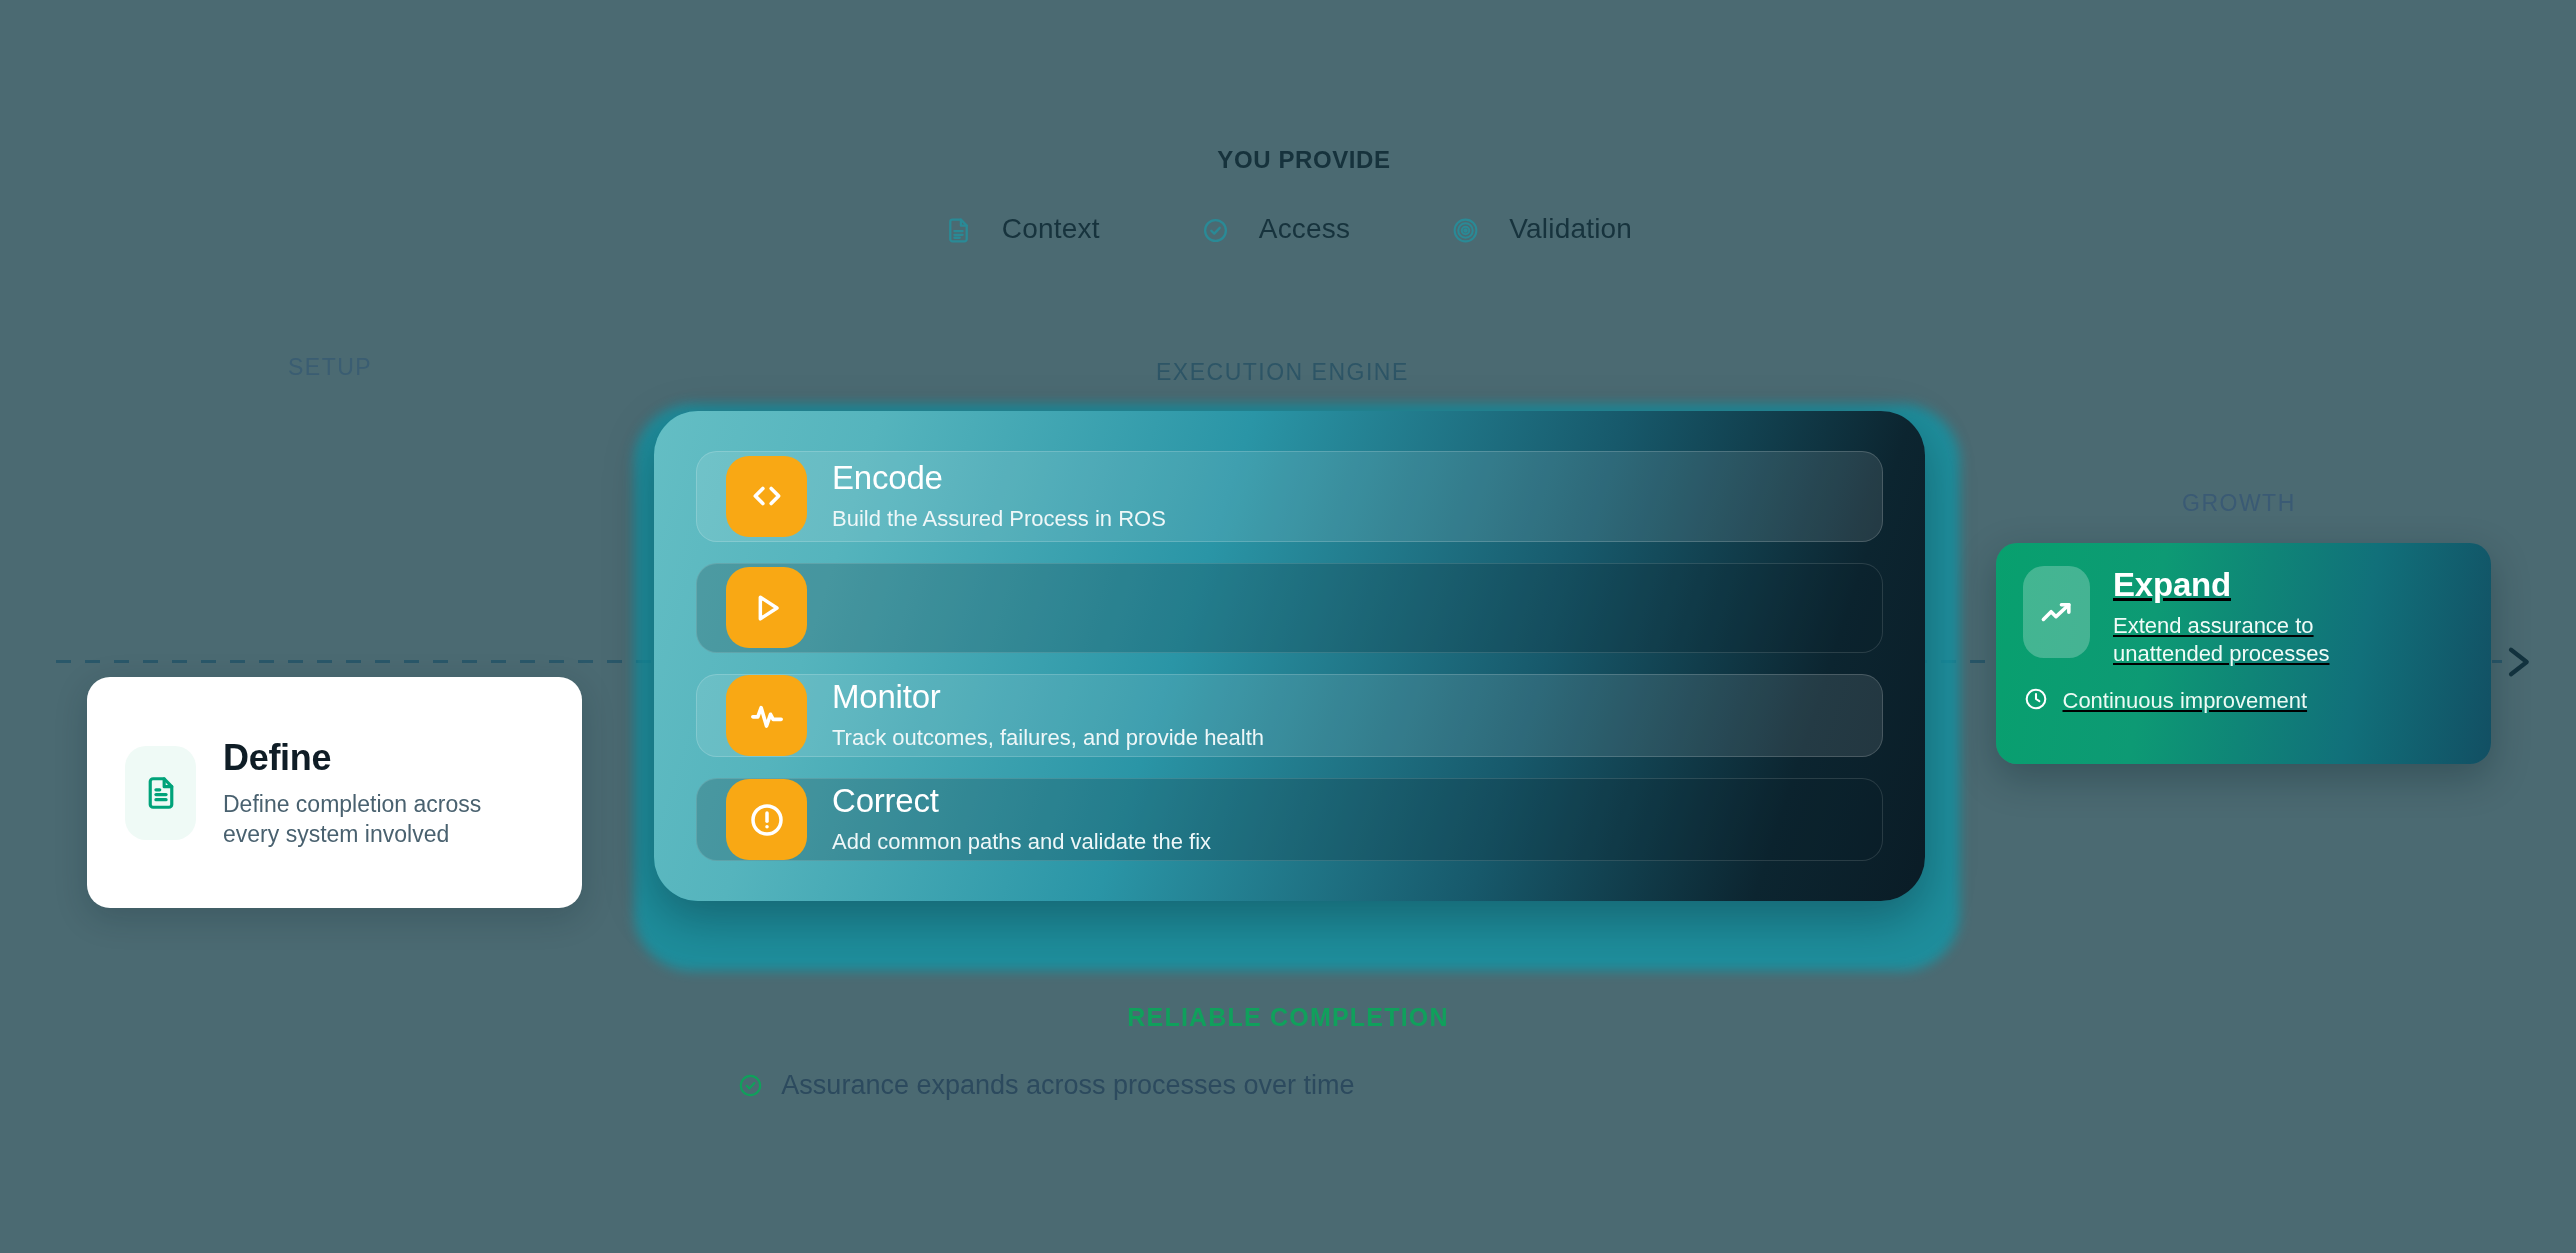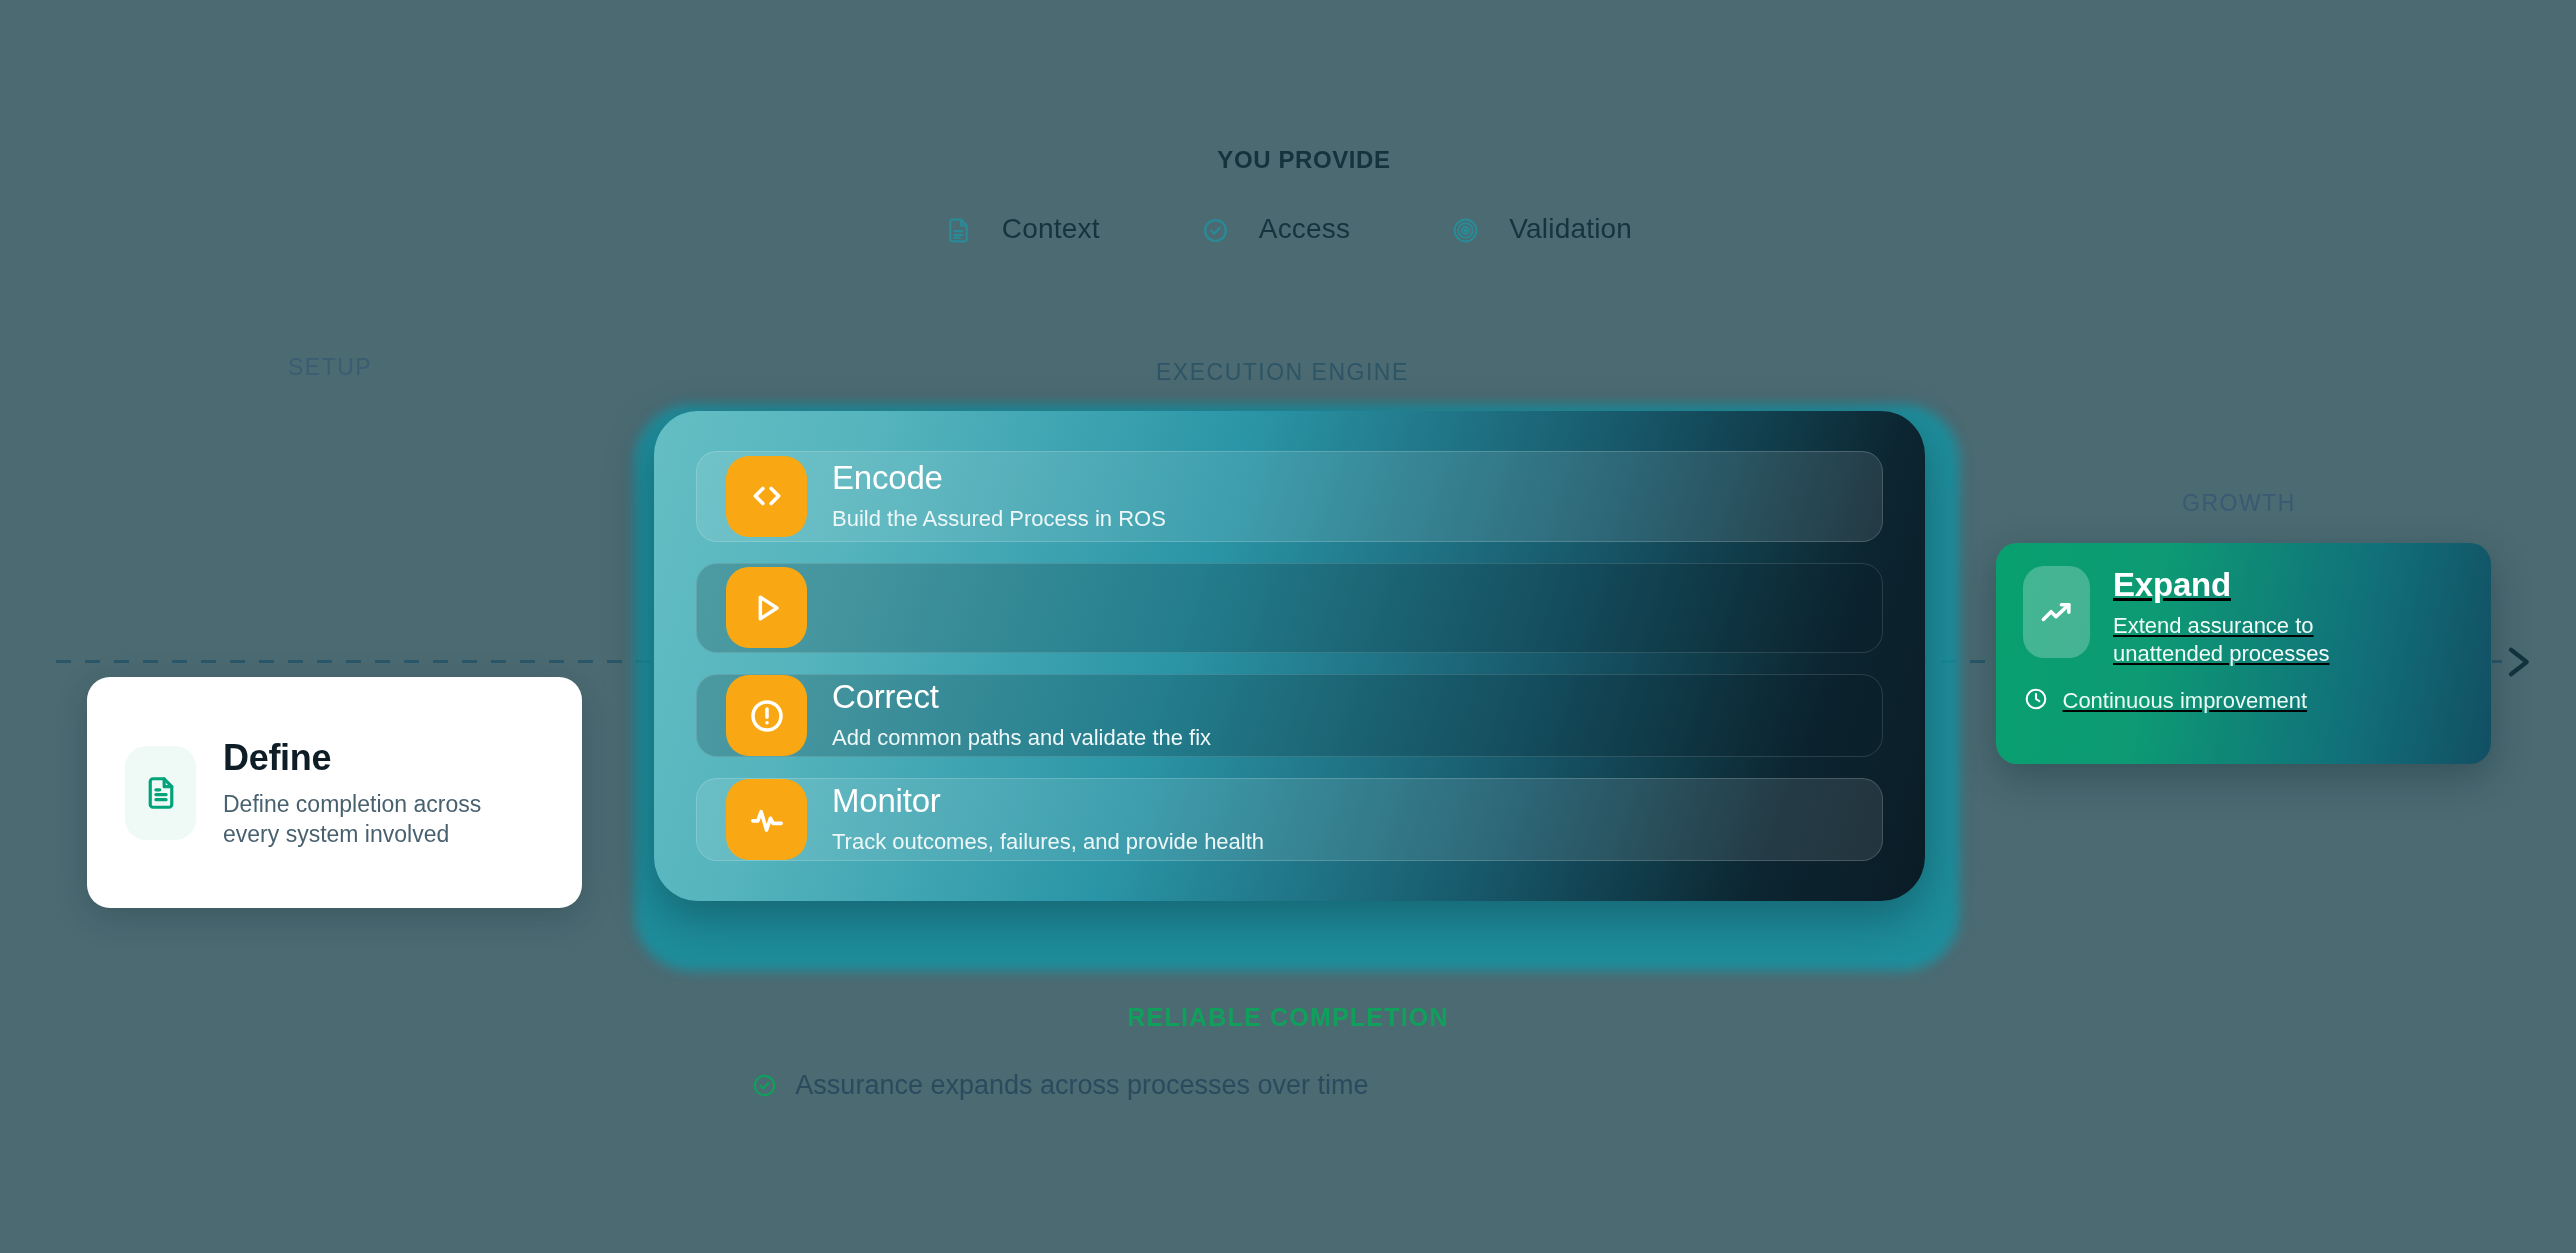--- a/index.html
+++ b/index.html
@@ -99,21 +99,21 @@
   .expand-foot{ display:flex; align-items:center; gap:13.5px; margin-top:17.3px; }
   .expand-foot .t{ font-size:22px; color:#ecfaf4; }
 
   
   .reliable{
     position:absolute; left:0; top:1003px; width:2576px; text-align:center;
     font-size:25px; font-weight:bold; letter-spacing:1.2px; color:#10a05c;
   }
   .assure{
     position:absolute; left:0; top:1070px; width:2092px;
-    display:flex; justify-content:center; align-items:center; gap:17px;margin-left:14px;
+    display:flex; justify-content:center; align-items:center; gap:17px;
   }
   .assure .t{ font-size:27px; color:#2c4a5e; }
   .ico-green{ width:27px; height:27px; display:block; color:#10a05c; }
 </style>
 </head>
 <body>
 
 <div class="stage">
 
   <div class="provide-title">YOU PROVIDE</div>
@@ -198,43 +198,43 @@
     </div>
 
     <div class="ecard dark">
       <span class="tile-orange">
         <svg width="40" height="40" viewBox="0 0 24 24" fill="none" stroke="currentColor" stroke-width="2.1" stroke-linecap="round" stroke-linejoin="round">
           <path d="M8 5.5l10 6.5-10 6.5z"></path>
         </svg>
       </span>
     </div>
 
+    <div class="ecard">
+      <span class="tile-orange">
+        <svg width="40" height="40" viewBox="0 0 24 24" fill="none" stroke="currentColor" stroke-width="2.2" stroke-linecap="round" stroke-linejoin="round">
+          <path d="M3.5 12.5h3l2-5.5 3.2 11 2.4-7 1.6 3h4.8"></path>
+        </svg>
+      </span>
+      <div class="txt">
+        <div class="h">Monitor</div>
+        <div class="p">Track outcomes, failures, and provide health</div>
+      </div>
+    </div>
+
     <div class="ecard dark">
       <span class="tile-orange">
         <svg width="40" height="40" viewBox="0 0 24 24" fill="none" stroke="currentColor" stroke-width="2.1" stroke-linecap="round" stroke-linejoin="round">
           <circle cx="12" cy="12" r="8.4"></circle>
             <path d="M12 7.8v5"></path>
             <path d="M12 16.1h.01"></path>
         </svg>
       </span>
       <div class="txt">
         <div class="h">Correct</div>
         <div class="p">Add common paths and validate the fix</div>
-      </div>
-    </div>
-
-    <div class="ecard">
-      <span class="tile-orange">
-        <svg width="40" height="40" viewBox="0 0 24 24" fill="none" stroke="currentColor" stroke-width="2.2" stroke-linecap="round" stroke-linejoin="round">
-          <path d="M3.5 12.5h3l2-5.5 3.2 11 2.4-7 1.6 3h4.8"></path>
-        </svg>
-      </span>
-      <div class="txt">
-        <div class="h">Monitor</div>
-        <div class="p">Track outcomes, failures, and provide health</div>
       </div>
     </div>
   </div>
 
   <div class="expand">
     <div class="expand-top">
       <span class="tile-frost">
         <svg width="37" height="37" viewBox="0 0 24 24" fill="none" stroke="currentColor" stroke-width="2.3" stroke-linecap="round" stroke-linejoin="round">
           <path d="M3.5 16.5l5-5 3.2 3.2L20 7"></path>
             <path d="M15.2 7H20v4.8"></path>

